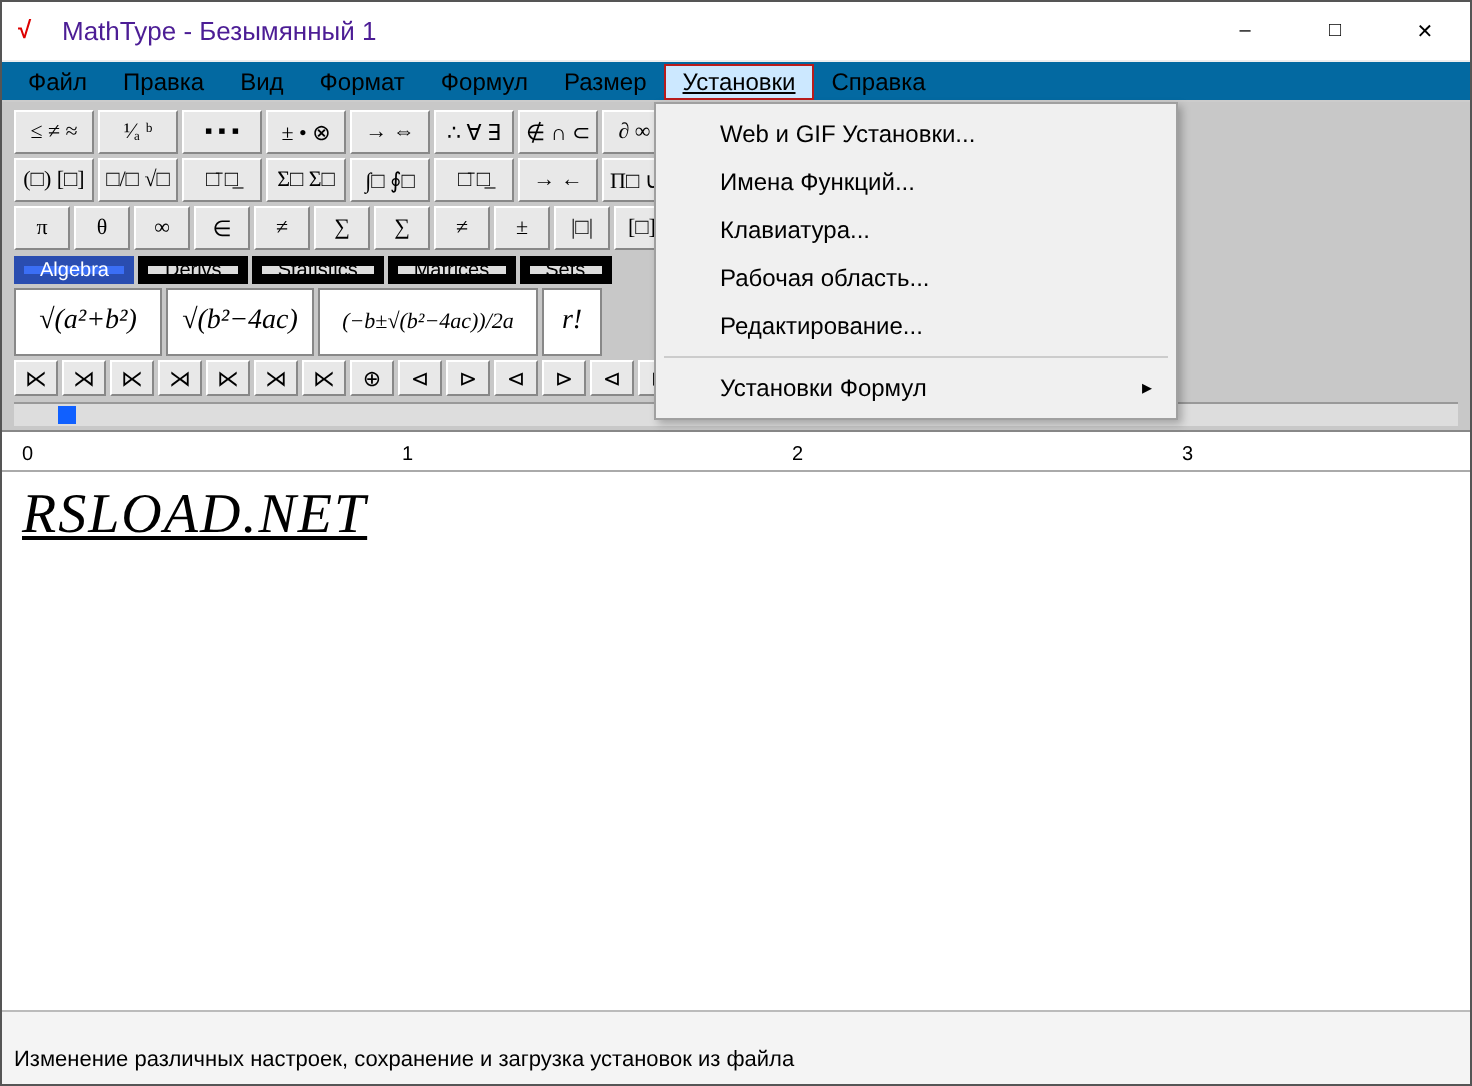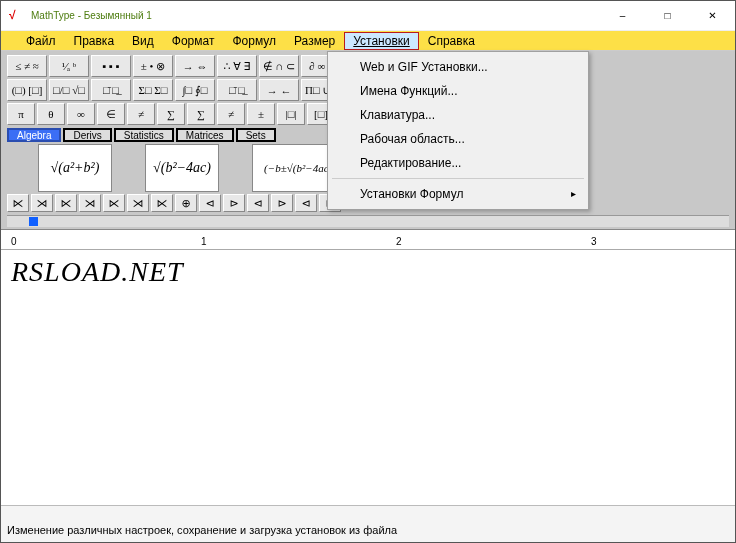--- a/index.html
+++ b/index.html
@@ -20,35 +20,35 @@
     align-items: center;
     background: #fff;
     border-bottom: 1px solid #eee;
   }
   .titlebar .icon {
     width: 16px; height: 16px;
     margin: 0 6px 0 8px;
     color: #d00;
     font-weight: bold;
   }
-  .titlebar .title { flex: 1; font-size: 10px; color: #4d7c0f; }
+  .titlebar .title { flex: 1; font-size: 13px; color: #4c1d95; }
   .winbtns { display: flex; }
   .winbtn {
     width: 45px; height: 30px;
     display: flex; align-items: center; justify-content: center;
     font-family: "Segoe UI Symbol", sans-serif;
     font-size: 10px;
   }
   
   .menubar {
     height: 20px;
     display: flex;
     align-items: center;
-    padding: 0 16px;
-    background: #fde047;
+    padding: 0 4px;
+    background: #0369a1;
     border-bottom: 1px solid #ccc;
   }
   .menuitem {
     padding: 2px 9px;
     font-size: 12px;
     cursor: default;
   }
   .menuitem.active { background: #cce8ff; border: 1px solid #b91c1c; padding: 1px 8px; text-decoration: underline; }
   
   .toolbox {
@@ -66,37 +66,36 @@
     min-width: 40px;
     display: flex; align-items: center; justify-content: center;
     font-size: 11px;
     font-family: "Cambria Math", "Times New Roman", serif;
     padding: 0 3px;
   }
   .tbtn.small { min-width: 28px; }
   .tabstrip { display: flex; gap: 2px; margin: 3px 0 2px 0; }
   .tab {
     background: #ddd;
-    border: 2px solid #000000;
+    border: 5px solid #000000;
     font-size: 10px;
     padding: 1px 8px;
     height: 14px;
     display: flex; align-items: center;
   }
   .tab.active { background: #3b6ef5; color: #fff; border-color: #2a4db0; }
   .formula {
     background: #fff;
     border: 1px solid #888;
-    height: 48px;
+    height: 34px;
     min-width: 74px;
     display: flex; align-items: center; justify-content: center;
     font-family: "Cambria Math", "Times New Roman", serif;
     font-size: 14px;
     font-style: italic;
-    margin-left: 31px;
   }
   .rowicons { display: flex; gap: 2px; margin-top: 2px;}
   .ricon {
     background: #e8e8e8;
     border: 1px solid #888;
     border-top-color:#fff; border-left-color:#fff;
     width: 22px; height: 18px;
     display: flex; align-items:center; justify-content:center;
     font-size: 11px;
   }
@@ -130,20 +129,21 @@
   .editor {
     background: #fff;
     height: 263px;
     padding: 6px 10px;
     overflow: auto;
   }
   .content-text {
     font-family: "Times New Roman", serif;
     font-style: italic;
     font-size: 28px;
+    text-decoration: underline;
     letter-spacing: 1px;
   }
   
   .statusbar {
     position: absolute;
     bottom: 0; left: 0; right: 0;
     height: 18px;
     border-top: 1px solid #bbb;
     background: #f4f4f4;
     font-size: 11px;

